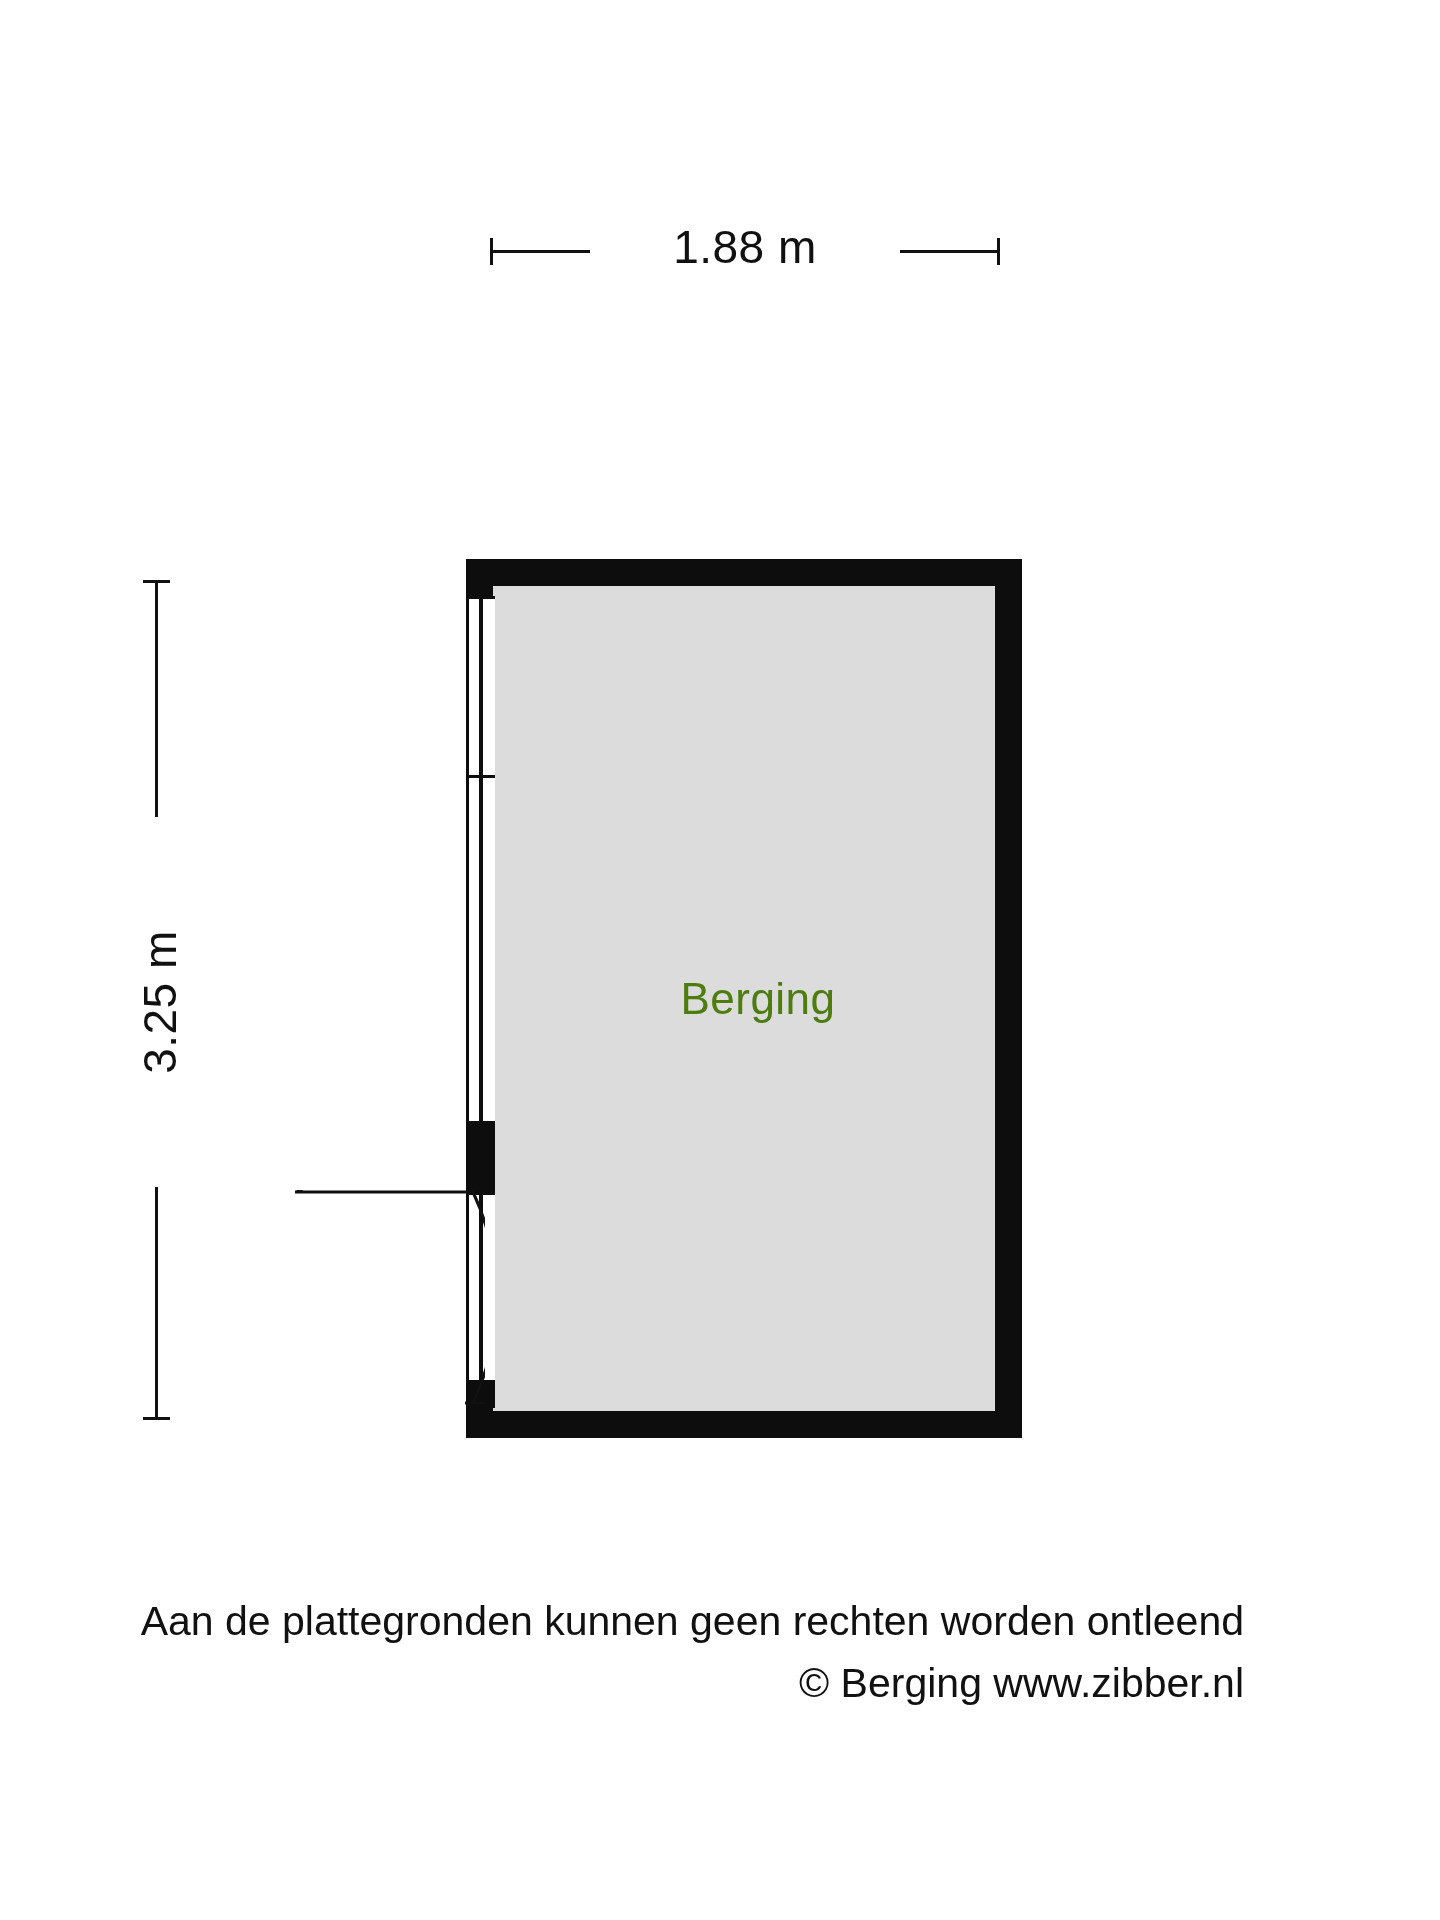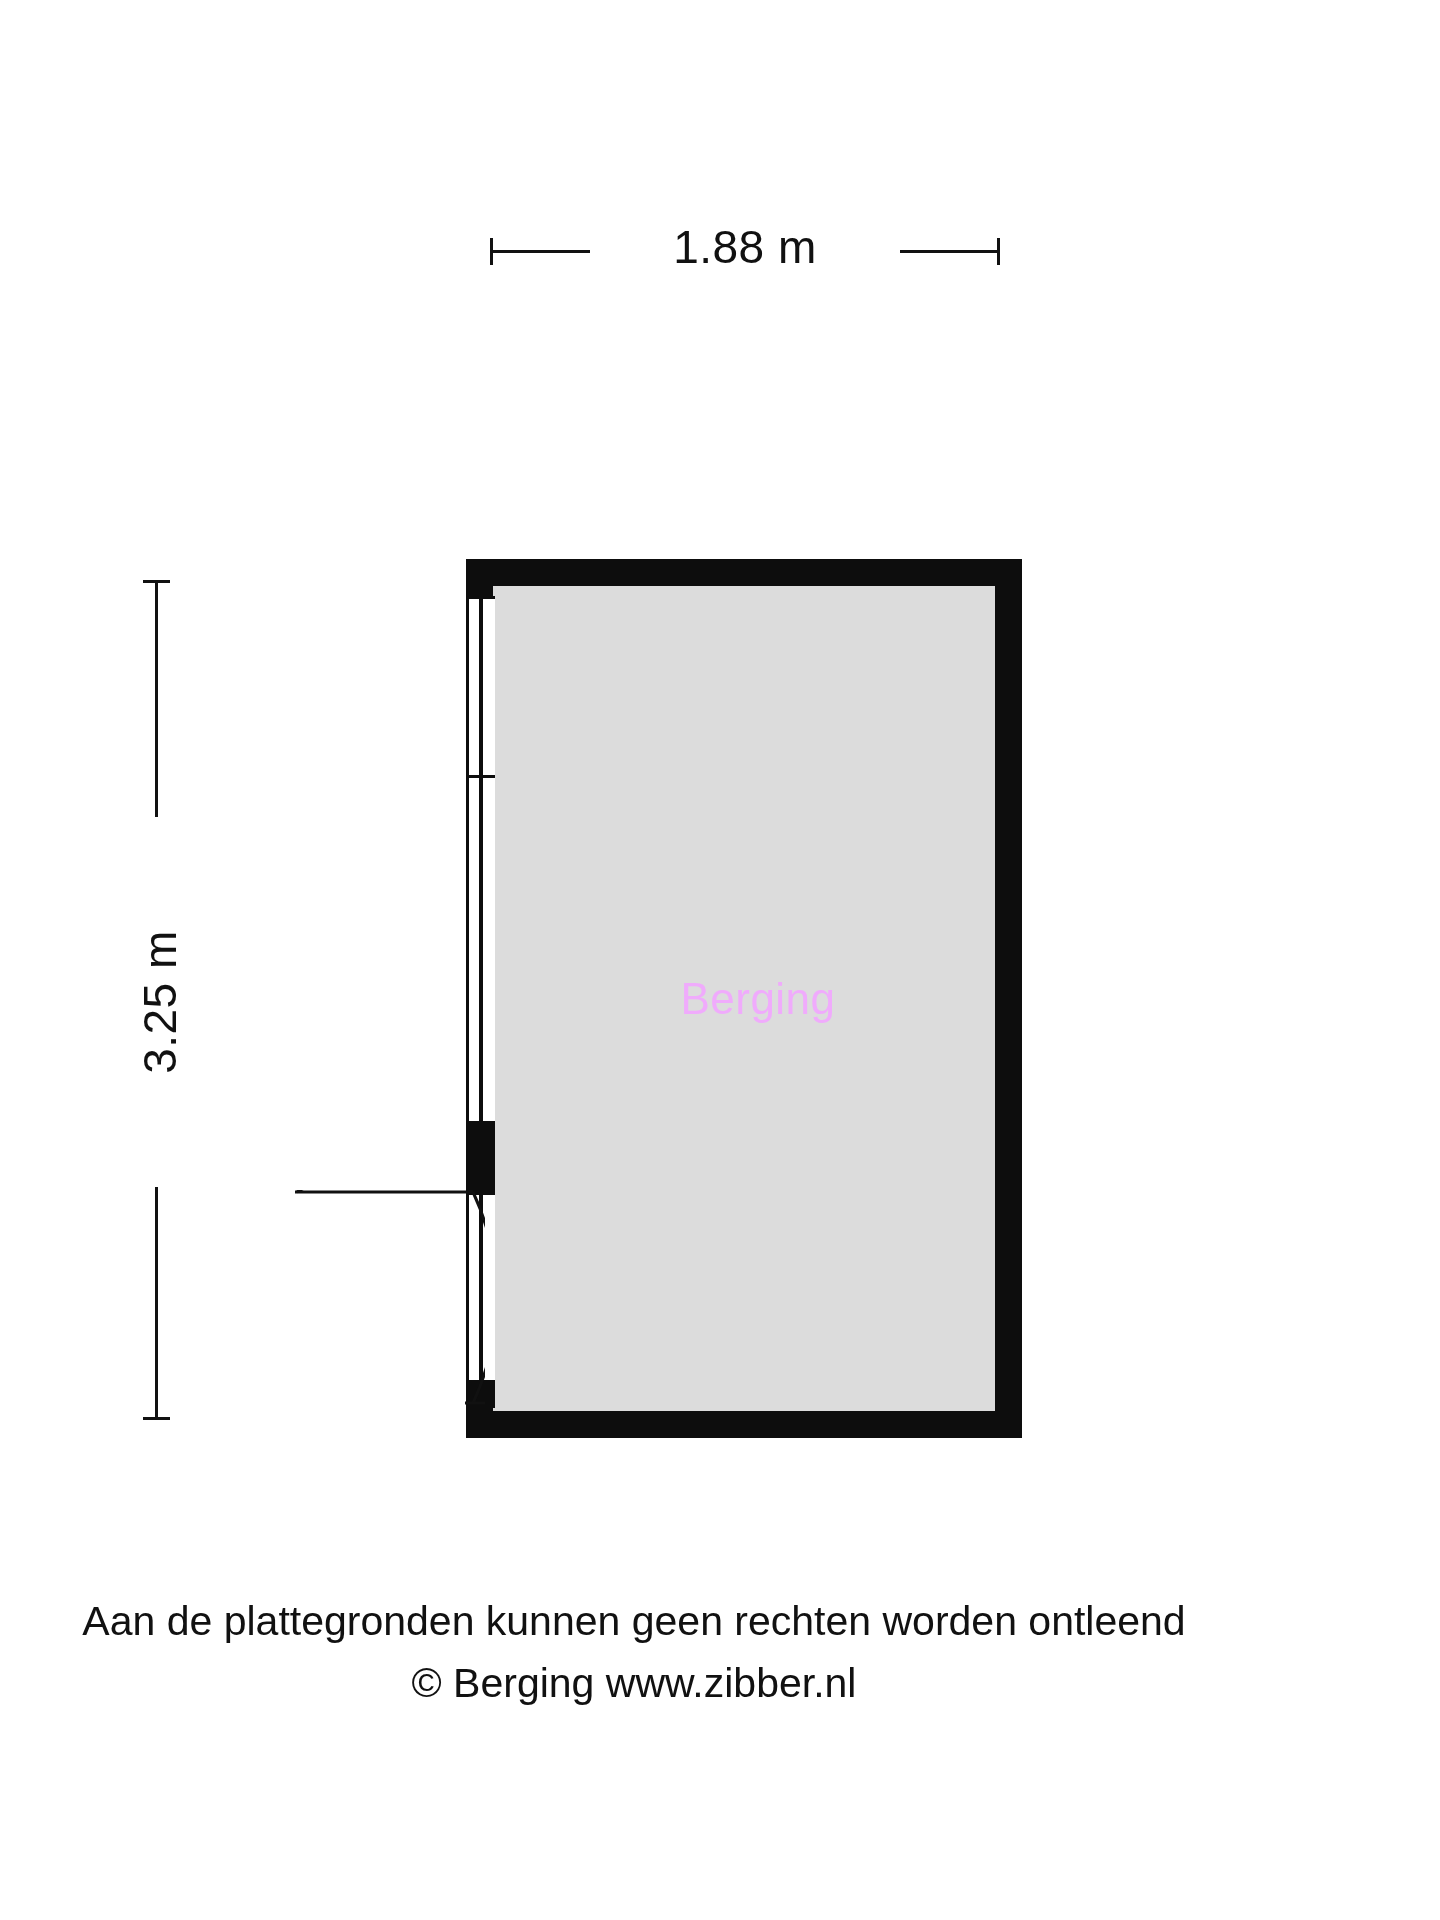--- a/index.html
+++ b/index.html
@@ -125,21 +125,21 @@
   .room-label {
     position: absolute;
     left: 0;
     top: 0;
     width: 556px;
     height: 879px;
     display: flex;
     align-items: center;
     justify-content: center;
     font-size: 44px;
-    color: #f0abfc;
+    color: #4d7c0f;
     letter-spacing: 0.5px;
     pointer-events: none;
   }
   .room-label span { transform: translate(14px, 0); }
 
   
   .window-upper {
     position: absolute;
     left: 469px;
     top: 596px;
@@ -211,24 +211,24 @@
     position: absolute;
     left: 295px;
     top: 1190px;
     width: 190px;
     height: 215px;
   }
 
   
   .footer {
     position: absolute;
-    left: 12px;
+    left: 0;
     top: 1590px;
     width: 1244px;
-    text-align: center;
+    text-align: right;
   }
   .footer .line1 {
     font-size: 41px;
     line-height: 62px;
     color: #111111;
   }
   .footer .line2 {
     font-size: 41px;
     line-height: 62px;
     color: #111111;

